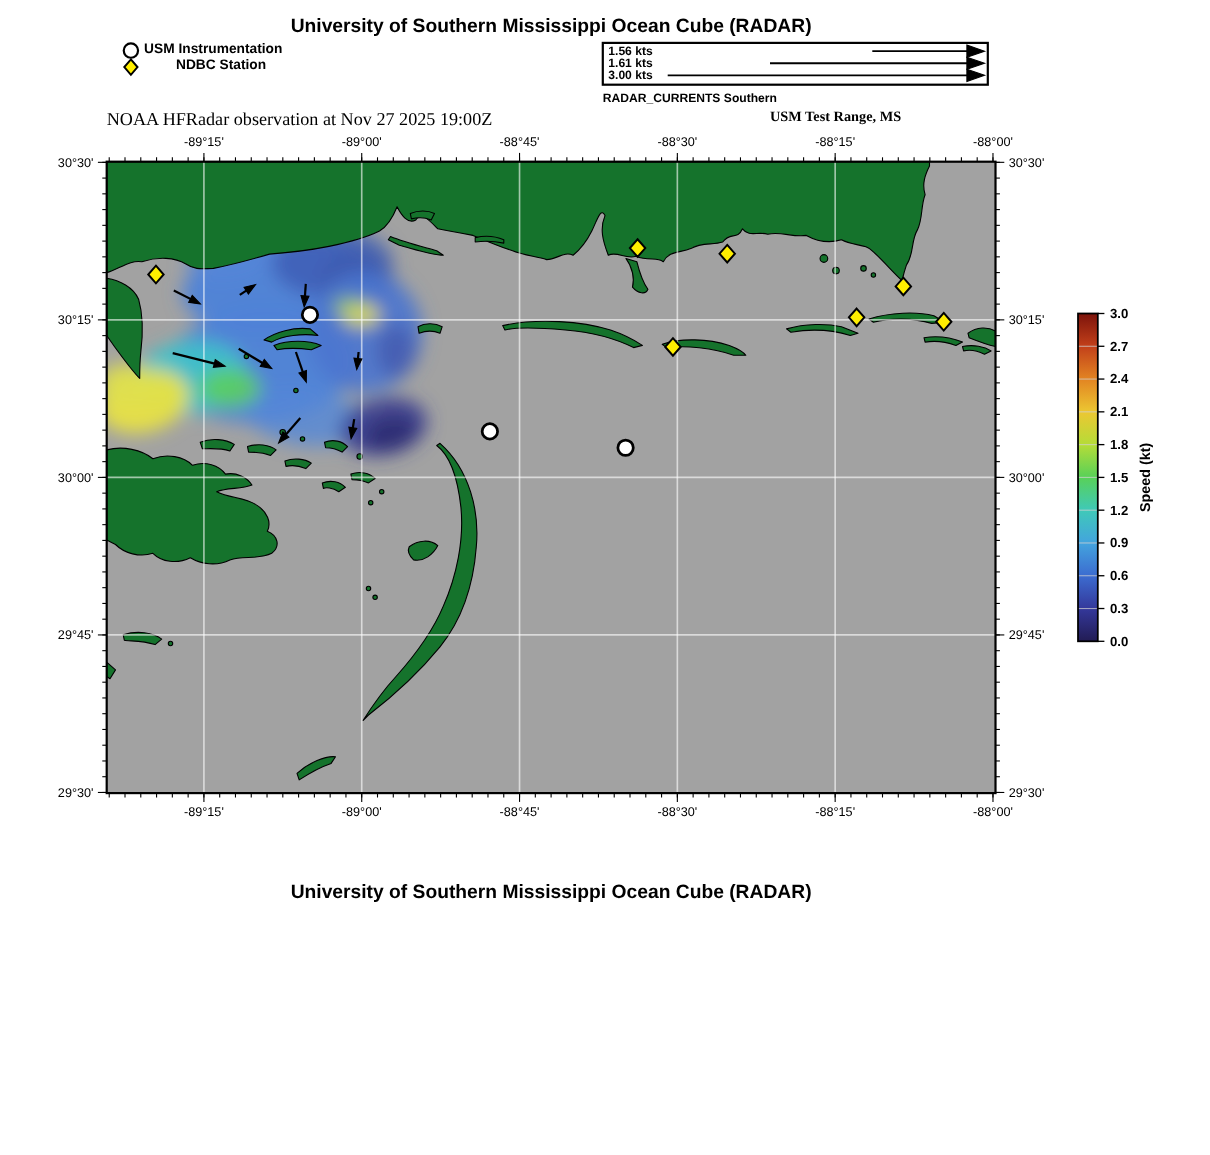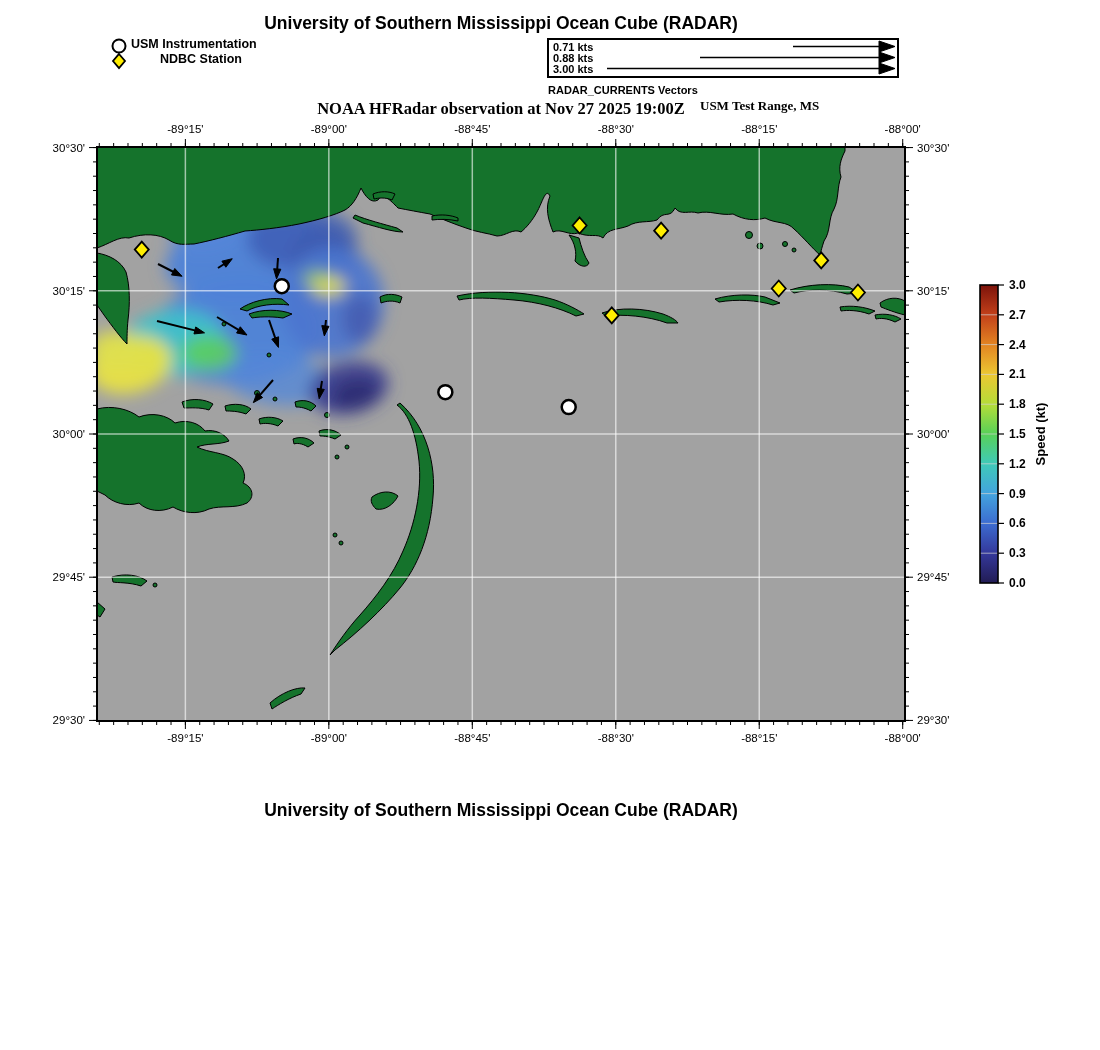--- a/index.html
+++ b/index.html
@@ -10,22 +10,22 @@
          font-weight:bold;font-size:17.5px;}
   .footer-title{position:absolute;left:97px;top:800px;width:808px;text-align:center;
          font-weight:bold;font-size:17.5px;}
   .legend-item{position:absolute;display:flex;gap:3px;
          font-weight:bold;font-size:12.5px;line-height:15px;}
   .legend-item .sym{display:inline-block;width:18px;height:18px;}
   .scalebox{position:absolute;left:547px;top:38px;width:352px;height:40px;
          border:2px solid #000;box-sizing:border-box;background:transparent;}
   .srow{position:absolute;left:4px;font-weight:bold;font-size:11px;line-height:11px;white-space:nowrap;}
   .scale-caption{position:absolute;left:548px;top:84px;font-weight:bold;font-size:11px;}
-  .subtitle{position:absolute;left:97px;top:99px;width:808px;text-align:center;
-         font-family:"Liberation Serif",serif;font-weight:bold;font-size:16.5px;}
+  .subtitle{position:absolute;left:97px;top:99px;width:808px;
+         font-family:"Liberation Serif",serif;font-weight:normal;font-size:16.5px;}
   .region-label{position:absolute;left:700px;top:98px;width:200px;
          font-family:"Liberation Serif",serif;font-weight:bold;font-size:13px;}
   svg text{font-family:"Liberation Sans",sans-serif;fill:#000;}
 </style>
 </head>
 <body>
 
 <div class="page">
 
   <svg id="fig" width="1100" height="1050">
@@ -465,23 +465,23 @@
   <div class="legend-item" style="left:110px;top:52px;gap:32px;">
     <span class="sym">
       <svg width="18" height="18">
           <path d="M9,2 L15,9 L9,16 L3,9 Z" fill="#ffee00" stroke="#000" stroke-width="1.8"></path>
         </svg>
     </span>
     <span>NDBC Station</span>
   </div>
 
   <div class="scalebox">
-    <div class="srow" style="top:1.5px;">0.71 kts</div>
-    <div class="srow" style="top:12.5px;">0.88 kts</div>
+    <div class="srow" style="top:1.5px;">1.56 kts</div>
+    <div class="srow" style="top:12.5px;">1.61 kts</div>
     <div class="srow" style="top:23.5px;">3.00 kts</div>
   </div>
-  <div class="scale-caption">RADAR_CURRENTS Vectors</div>
+  <div class="scale-caption">RADAR_CURRENTS Southern</div>
 
   <div class="subtitle">NOAA HFRadar observation at Nov 27 2025 19:00Z</div>
   <div class="region-label">USM Test Range, MS</div>
 
   <div class="footer-title">University of Southern Mississippi Ocean Cube (RADAR)</div>
 </div>
 
 </body></html>

